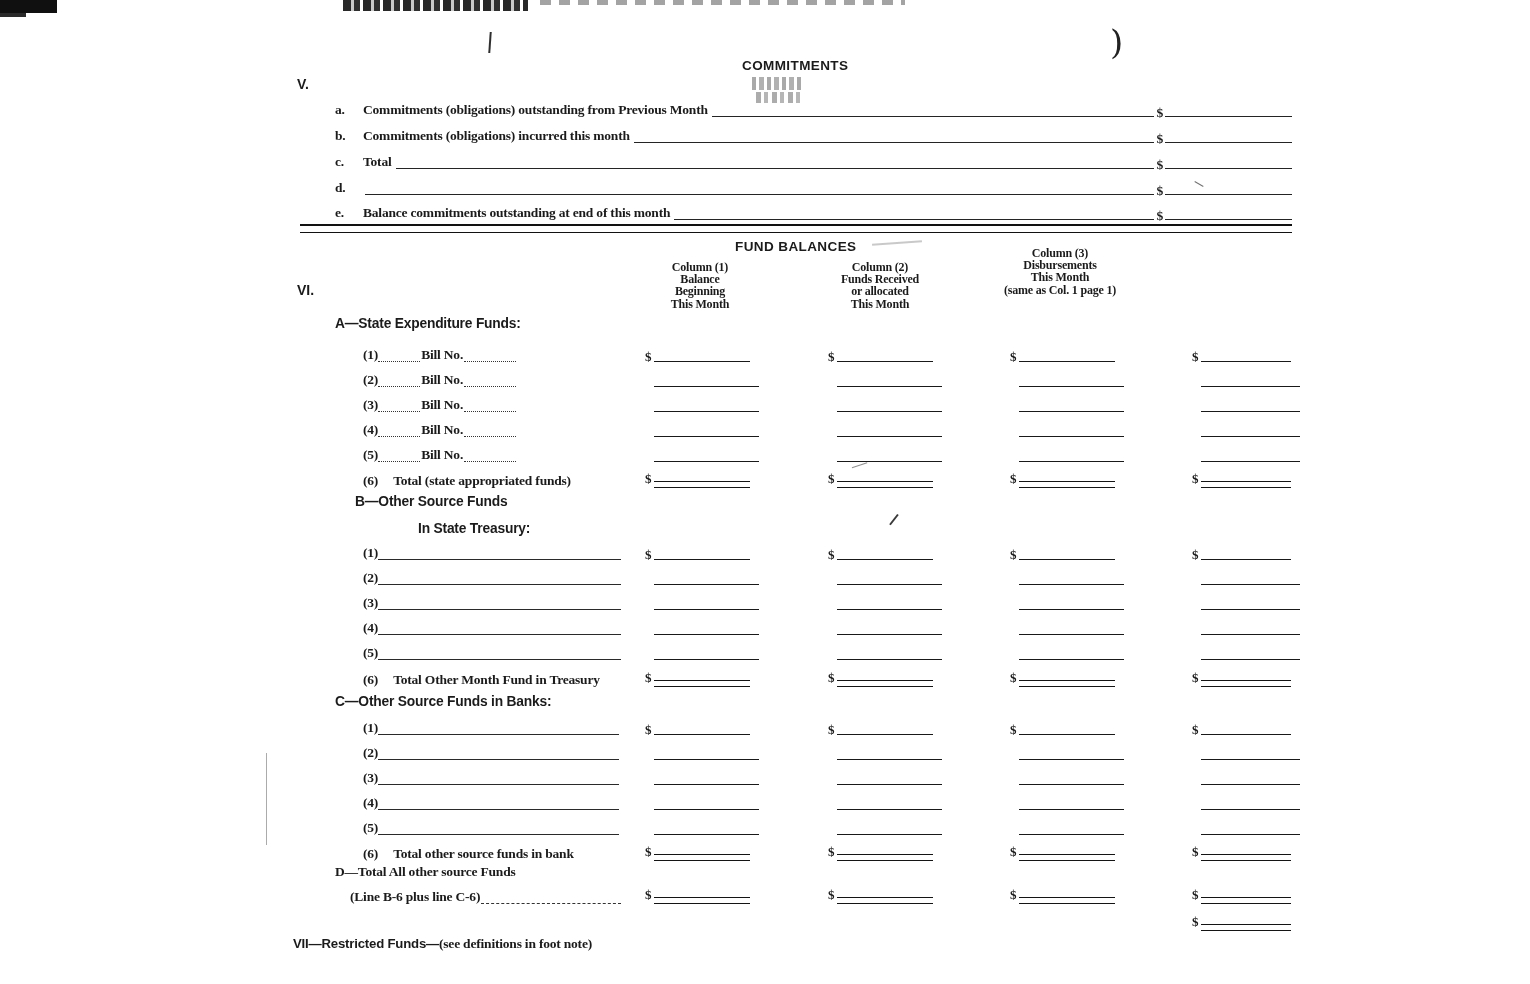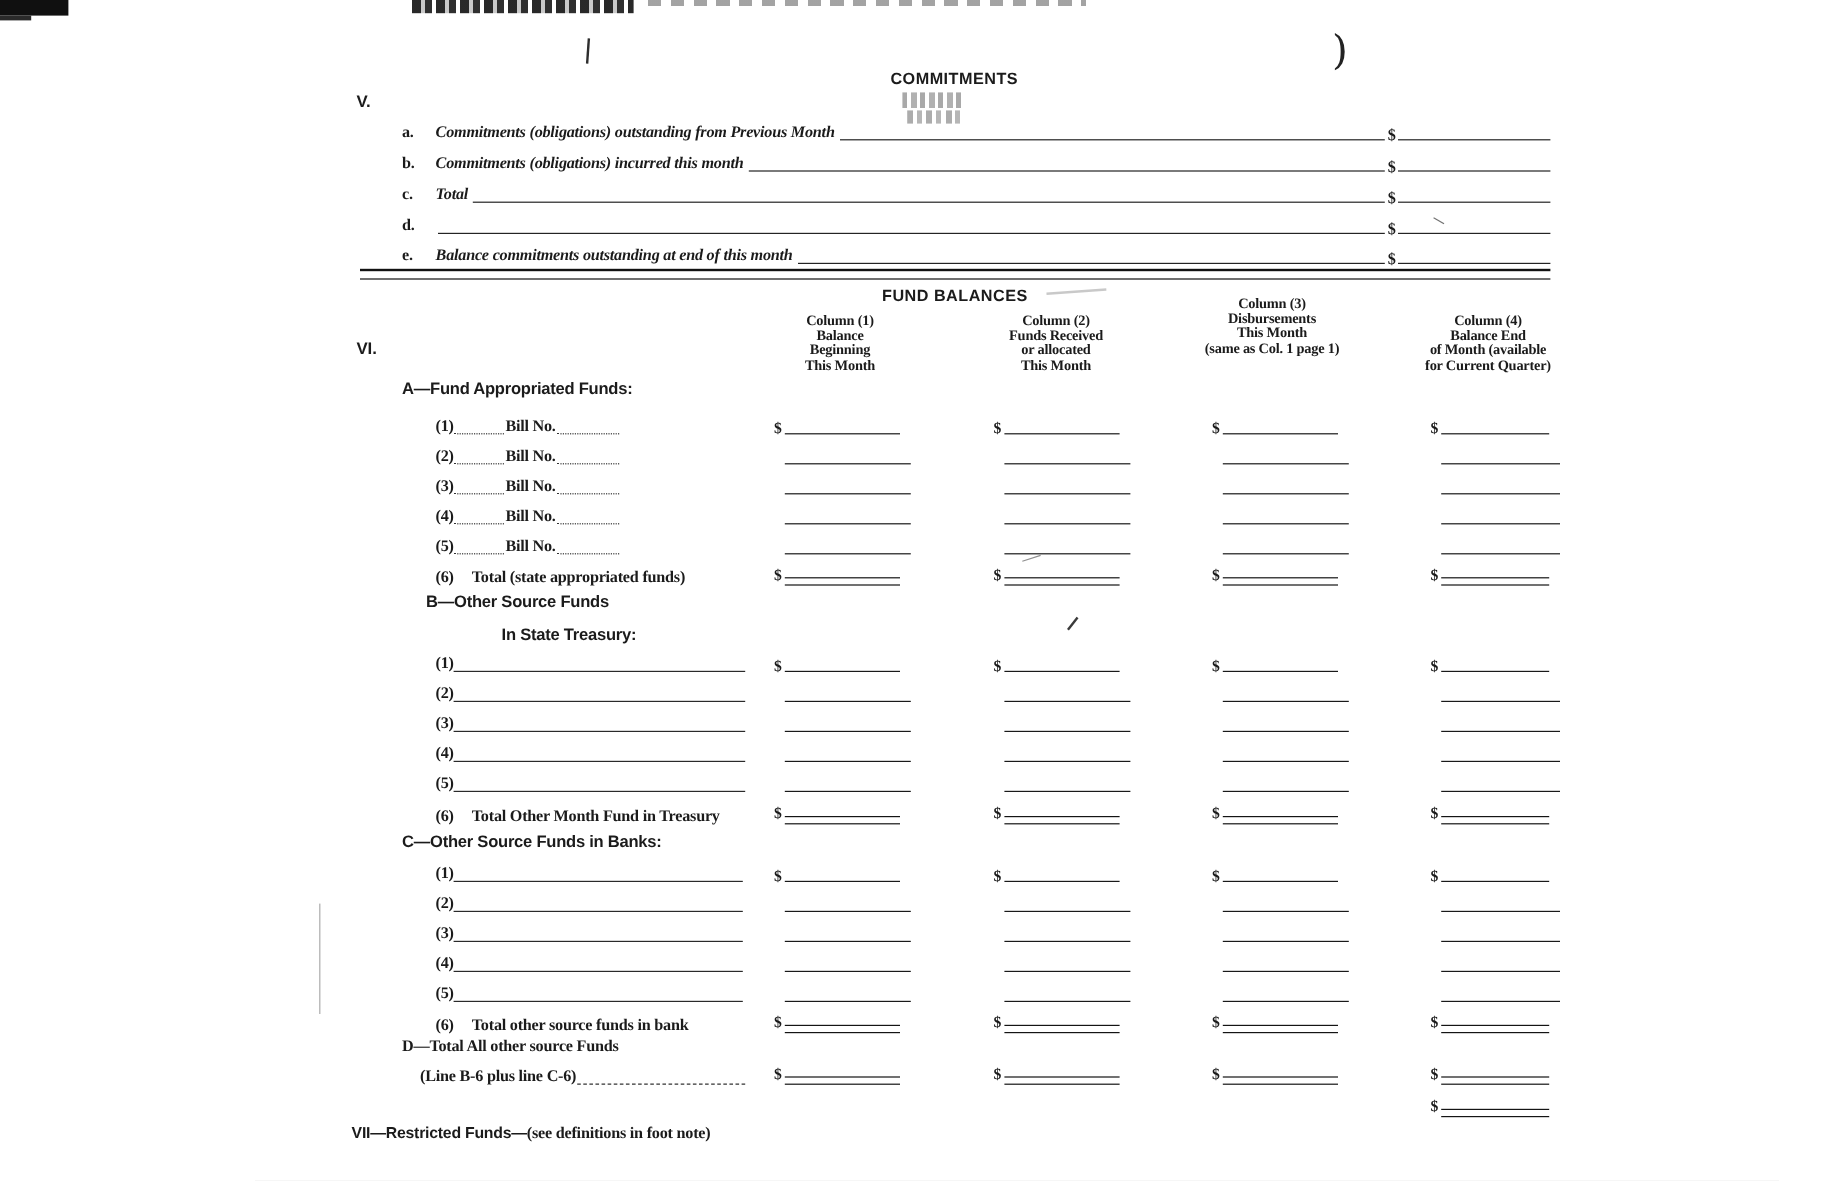--- a/index.html
+++ b/index.html
@@ -11,21 +11,21 @@
        font-size:13.5px;letter-spacing:.4px;white-space:nowrap;}
   .secnum{position:absolute;font-family:"Liberation Sans",sans-serif;font-weight:700;font-size:14px;}
   .hd{position:absolute;font-family:"Liberation Sans",sans-serif;font-weight:700;
       font-size:13.8px;letter-spacing:-.2px;white-space:nowrap;}
   .shd{position:absolute;font-size:13.5px;white-space:nowrap;letter-spacing:-.2px;}
   .serifpart{font-family:"Liberation Serif",serif;font-weight:700;font-size:13.5px;letter-spacing:-.2px;}
   
   .c-row{position:absolute;left:335px;width:957px;display:flex;align-items:flex-end;
          height:18px;font-size:13.5px;letter-spacing:-.2px;}
   .c-row .letter{width:28px;flex:none;}
-  .c-row .lbl{white-space:nowrap;padding-right:2px;font-style:italic;}
+  .c-row .lbl{white-space:nowrap;padding-right:2px;}
   .c-row .lead{flex:1;border-bottom:1.7px solid #242424;margin:0 0 1px 2px;min-width:8px;}
   .c-row .usd{padding:0 2px 0 2px;line-height:11px;}
   .c-row .tail{width:127px;flex:none;border-bottom:1.7px solid #242424;margin-bottom:1px;}
   .dbl-rule{position:absolute;height:5.5px;border-top:2.6px solid #121212;border-bottom:1.6px solid #121212;}
   
   .ch{position:absolute;width:170px;text-align:center;font-size:12px;line-height:12.2px;letter-spacing:-.2px;}
   
   .rlab{position:absolute;display:flex;align-items:flex-end;height:16px;font-size:13.5px;letter-spacing:-.2px;}
   .rlab .num{white-space:nowrap;flex:none;}
   .rlab .txt{white-space:nowrap;padding:0 1px;}
@@ -118,28 +118,22 @@
     <div>Funds Received</div>
     <div>or allocated</div>
     <div>This Month</div>
   </div>
   <div class="ch" style="left:975px;top:247px;text-align:center;">
     <div>Column (3)</div>
     <div>Disbursements</div>
     <div>This Month</div>
     <div>(same as Col. 1 page 1)</div>
   </div>
-  <div class="ch" style="left:1155px;top:261px;">
-    <div>Column (4)</div>
-    <div>Balance End</div>
-    <div>of Month (available</div>
-    <div>for Current Quarter)</div>
-  </div>
-
-  <div class="hd" style="left:335px;top:316px;">A—Fund Appropriated Funds:</div>
+
+  <div class="hd" style="left:335px;top:316px;">A—State Expenditure Funds:</div>
 
   <div class="rlab" style="left:363px;top:347px;width:178px;">
     <span class="num">(1)</span>
     <span class="dash" style="width:42px;"></span>
     <span class="txt">Bill No.</span>
     <span class="dash" style="width:52px;"></span>
   </div>
   <div class="rlab" style="left:363px;top:372px;width:178px;">
     <span class="num">(2)</span>
     <span class="dash" style="width:42px;"></span>

